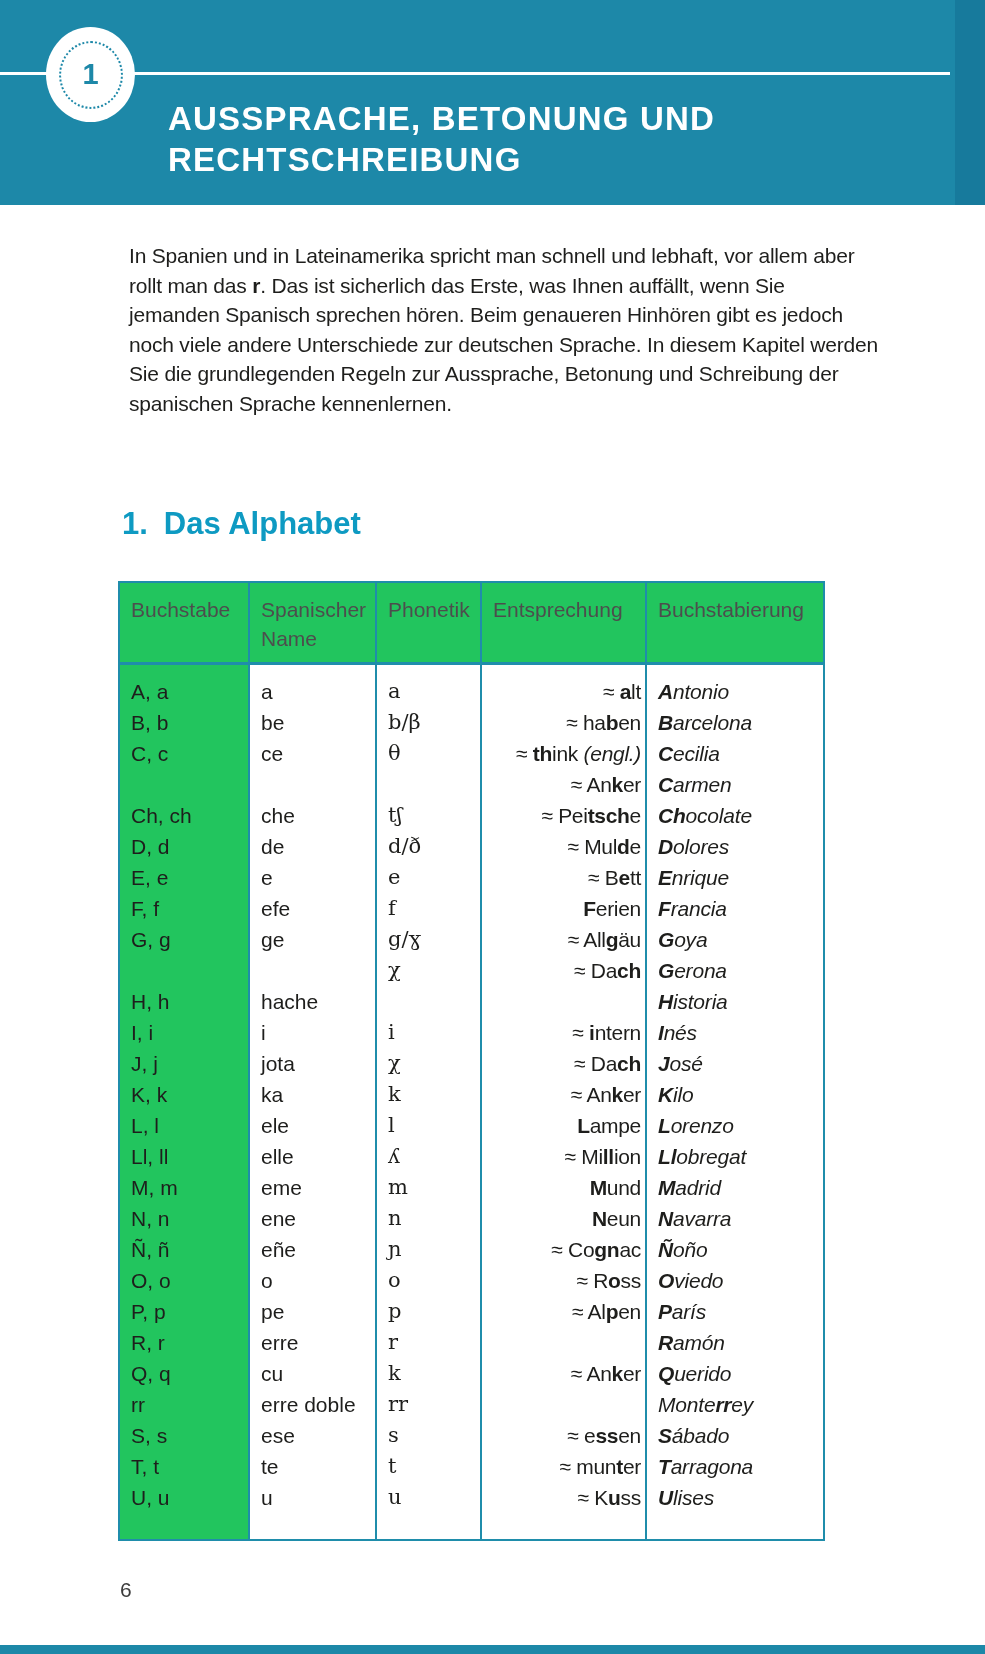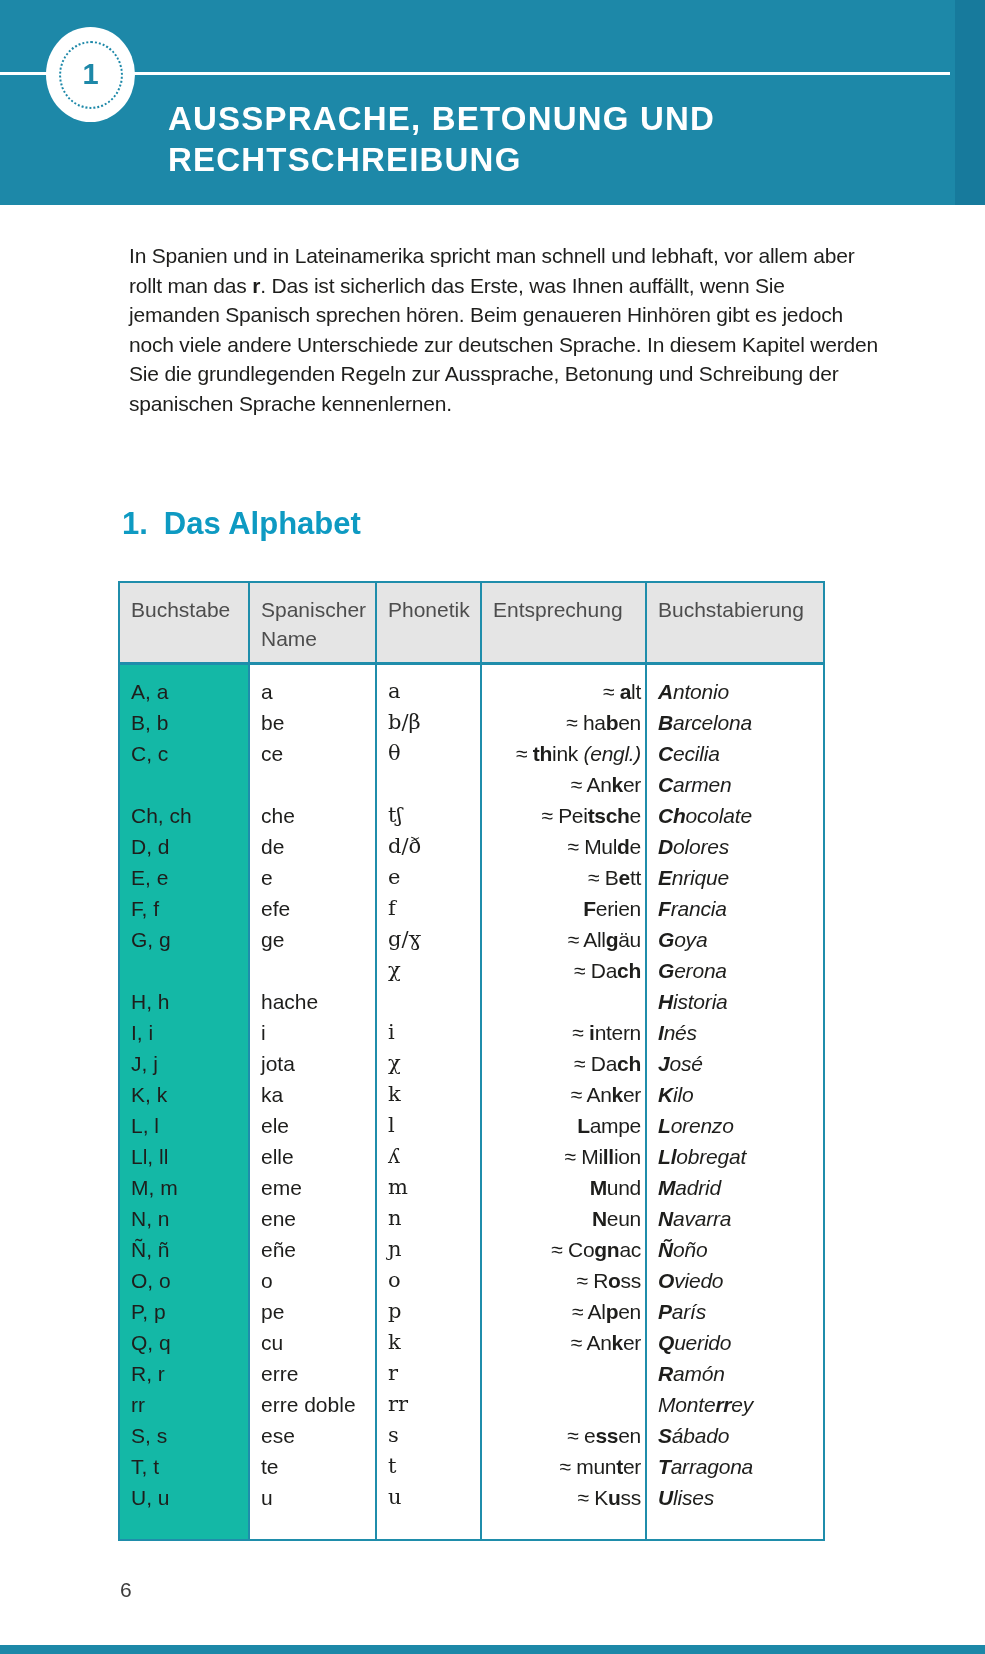--- a/index.html
+++ b/index.html
@@ -25,26 +25,26 @@
   
   .section{position:absolute;left:118px;top:502px;margin:4px;color:#0e9ac2;font-size:31px;
            font-weight:bold;}
   .sec-num{margin-right:16px;}
 
   
   .alpha{position:absolute;left:118px;top:581px;width:705px;border-collapse:collapse;
          table-layout:fixed;border:2px solid #1f8dab;}
   .alpha th,.alpha td{border-left:2px solid #1f8dab;}
   .alpha th:first-child,.alpha td:first-child{border-left:none;}
-  .alpha thead th{background:#e5e5e5;color:#4d4d4d;font-weight:normal;text-align:left;
+  .alpha thead th{background:#22c55e;color:#4d4d4d;font-weight:normal;text-align:left;
          font-size:21px;line-height:29px;padding:12px 6px 9px 11px;vertical-align:top;
          border-bottom:3px solid #1f8dab;}
   .alpha tbody td{font-size:21px;line-height:31px;height:31px;padding:0 4px 0 11px;
          vertical-align:top;white-space:nowrap;color:#1e1e1c;}
-  .alpha tbody td.c-letter{background:#14b8a6;}
+  .alpha tbody td.c-letter{background:#22c55e;}
   .alpha tbody tr:first-child td{padding-top:11px;}
   .alpha tbody tr:last-child td{padding-bottom:26px;margin-top:35px;}
   .c-phon{font-family:"DejaVu Serif",serif;font-size:20px;}
   .c-match{font-size:20px;letter-spacing:-0.3px;text-align:right;}
   .c-spell{font-size:21px;letter-spacing:-0.2px;font-style:italic;}
 
   
   .pagenum{position:absolute;left:120px;top:1578px;font-size:21px;color:#3c3c3c;}
   .bottom-band{position:absolute;left:0;bottom:0;width:985px;height:9px;background:#1d88a8;}
 </style>
@@ -250,36 +250,36 @@
 
   <tr>
     <td class="c-letter">P, p</td>
     <td class="c-name">pe</td>
     <td class="c-phon">p</td>
     <td class="c-match">≈ Al<b>p</b>en</td>
     <td class="c-spell"><b>P</b>arís</td>
   </tr>
 
   <tr>
+    <td class="c-letter">R, r</td>
+    <td class="c-name">erre</td>
+    <td class="c-phon">r</td>
+    <td class="c-match"></td>
+    <td class="c-spell"><b>R</b>amón</td>
+  </tr>
+
+  <tr>
     <td class="c-letter">Q, q</td>
     <td class="c-name">cu</td>
     <td class="c-phon">k</td>
     <td class="c-match">≈ An<b>k</b>er</td>
     <td class="c-spell"><b>Q</b>uerido</td>
   </tr>
 
   <tr>
-    <td class="c-letter">R, r</td>
-    <td class="c-name">erre</td>
-    <td class="c-phon">r</td>
-    <td class="c-match"></td>
-    <td class="c-spell"><b>R</b>amón</td>
-  </tr>
-
-  <tr>
     <td class="c-letter">rr</td>
     <td class="c-name">erre doble</td>
     <td class="c-phon">rr</td>
     <td class="c-match"></td>
     <td class="c-spell">Monte<b>rr</b>ey</td>
   </tr>
 
   <tr>
     <td class="c-letter">S, s</td>
     <td class="c-name">ese</td>

